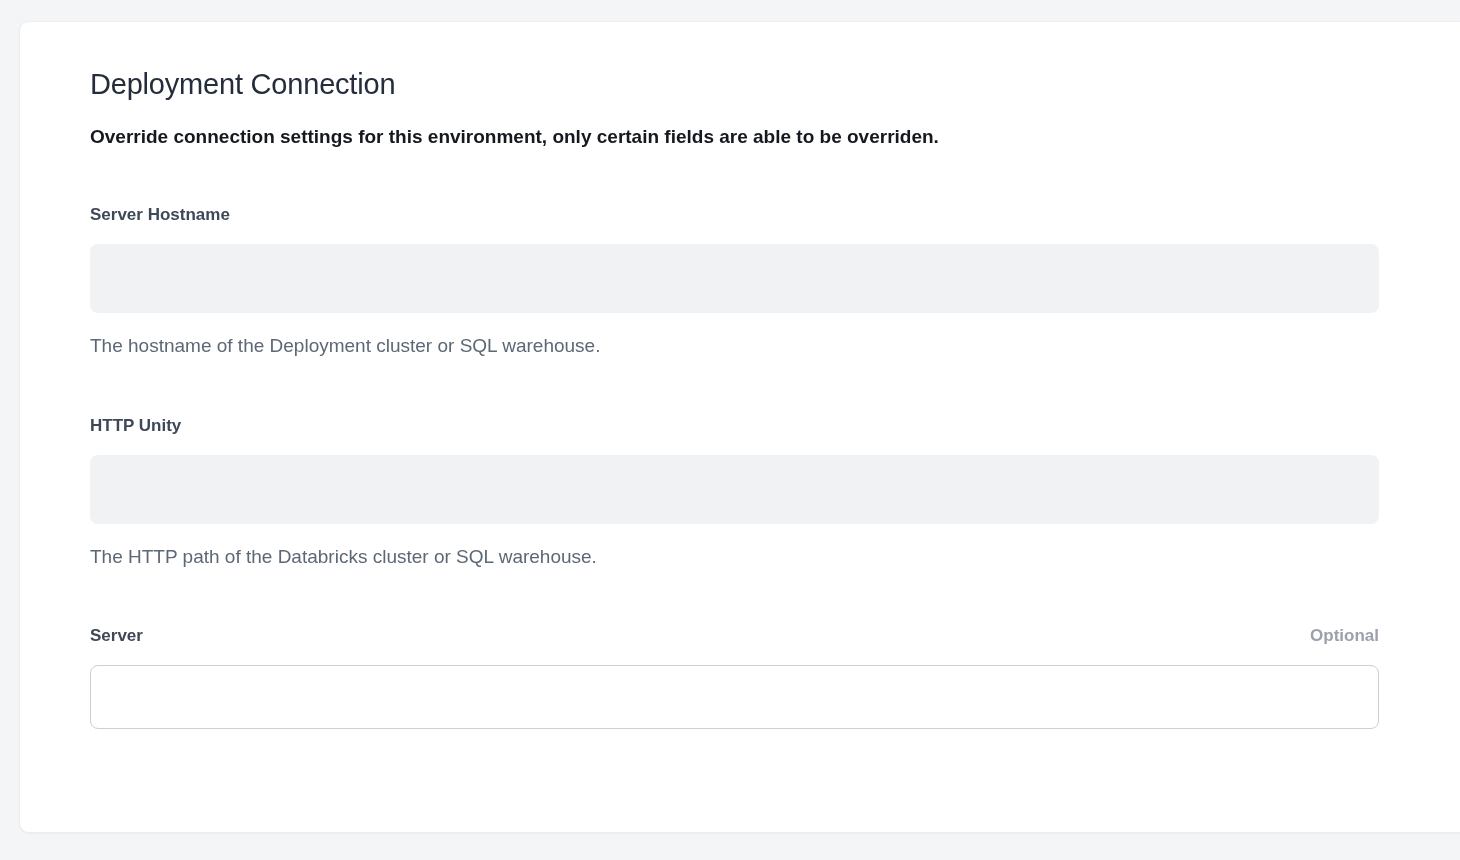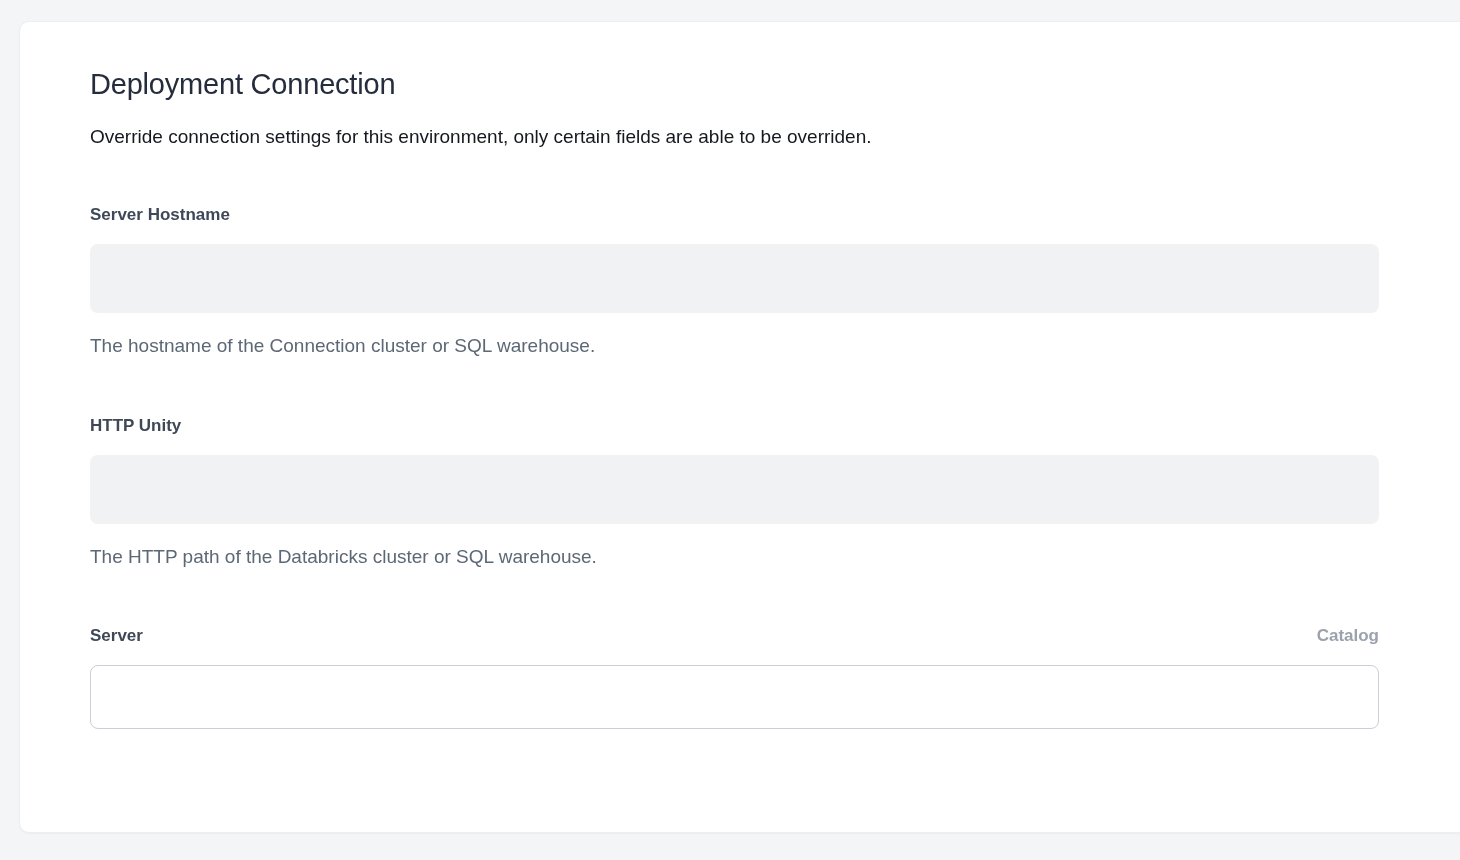--- a/index.html
+++ b/index.html
@@ -33,21 +33,21 @@
     font-size: 29px;
     font-weight: 400;
     color: #252d3d;
     letter-spacing: -0.2px;
     line-height: 1.25;
     margin-bottom: 22px;
   }
 
   .page-subtitle {
     font-size: 19px;
-    font-weight: 400;
+    font-weight: 700;
     color: #15181e;
     line-height: 1.35;
     margin-bottom: 54px;
   }
 
   .field {
     width: 1289px;
     margin-bottom: 56px;
   }
   .field:last-child { margin-bottom: 0; }
@@ -112,33 +112,33 @@
 
     <h1 class="page-title">Deployment Connection</h1>
 
     <p class="page-subtitle">Override connection settings for this environment, only certain fields are able to be overriden.</p>
 
     <div class="field">
       <div class="field-label-row">
         <label class="field-label">Server Hostname</label>
       </div>
       <input class="text-input disabled" type="text" disabled="" value="" style="">
-      <p class="field-helper">The hostname of the Connection cluster or SQL warehouse.</p>
+      <p class="field-helper">The hostname of the Deployment cluster or SQL warehouse.</p>
     </div>
 
     <div class="field">
       <div class="field-label-row">
         <label class="field-label">HTTP Unity</label>
       </div>
       <input class="text-input disabled" type="text" disabled="" value="" style="">
       <p class="field-helper">The HTTP path of the Databricks cluster or SQL warehouse.</p>
     </div>
 
     <div class="field">
       <div class="field-label-row">
         <label class="field-label">Server</label>
-        <span class="optional-badge">Catalog</span>
+        <span class="optional-badge">Optional</span>
       </div>
       <input class="text-input editable" type="text" value="" style="">
     </div>
 
   </div>
 </div>
 
 </body></html>

